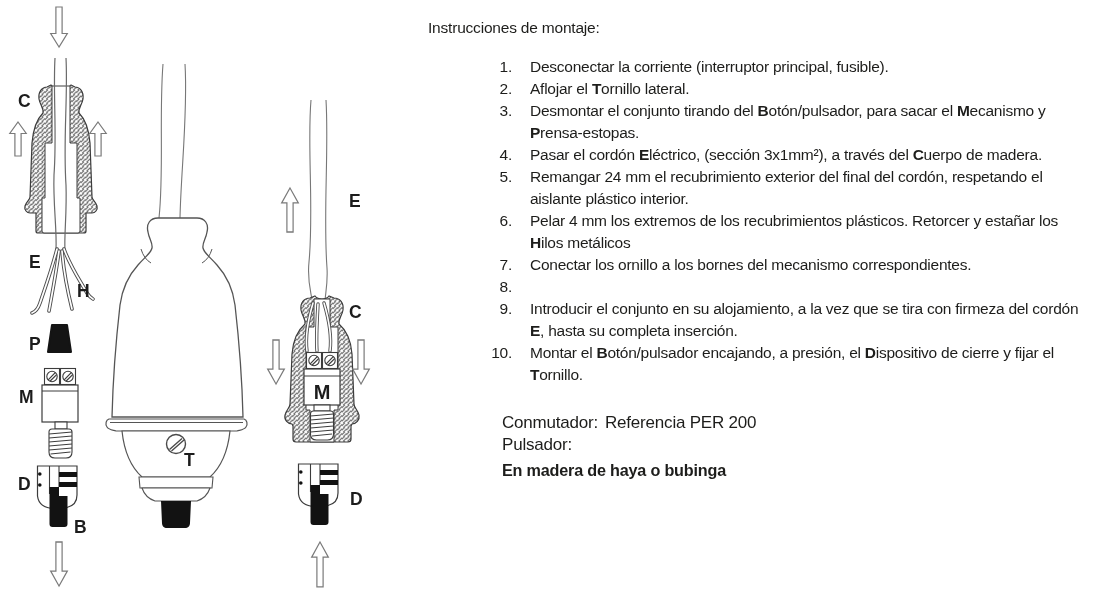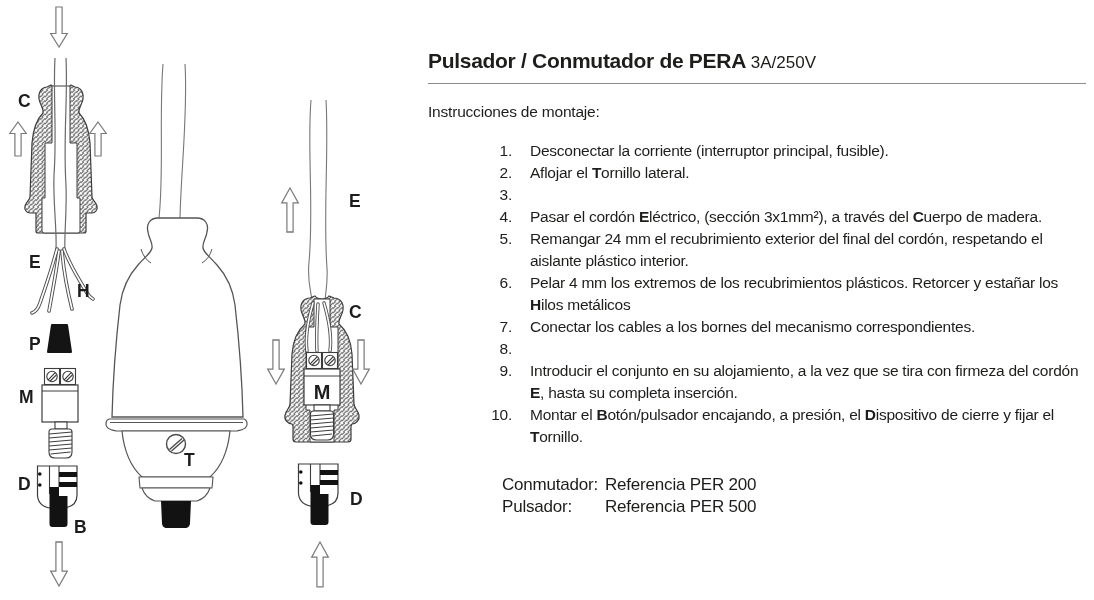--- a/index.html
+++ b/index.html
@@ -180,54 +180,51 @@
       <use href="#closure" transform="translate(298,463)"></use>
       <use href="#arr" transform="translate(320,542) scale(1,1.12)"></use>
 
       <text class="lbl" x="349" y="207">E</text>
       <text class="lbl" x="349" y="318">C</text>
       <text class="lbl" x="350" y="505">D</text>
     </g>
   </svg>
 
   <div class="content">
-    <div class="hdr">
-      <h1><span>Pulsador / Conmutador de PERA</span> <span class="rating">3A/250V</span></h1>
-      <div class="rule"></div>
-    </div>
 
     <p class="intro">Instrucciones de montaje:</p>
 
     <ol class="steps">
       <li>
           <span class="step-num">1.</span>
           <span class="step-text">Desconectar la corriente (interruptor principal, fusible).</span>
         </li>
       <li>
           <span class="step-num">2.</span>
           <span class="step-text">Aflojar el <b>T</b>ornillo lateral.</span>
         </li>
       <li>
           <span class="step-num">3.</span>
+          <span class="step-text">Desmontar el conjunto tirando del <b>B</b>otón/pulsador, para sacar el <b>M</b>ecanismo y <b>P</b>rensa-estopas.</span>
         </li>
       <li>
           <span class="step-num">4.</span>
           <span class="step-text">Pasar el cordón <b>E</b>léctrico, (sección 3x1mm²), a través del <b>C</b>uerpo de madera.</span>
         </li>
       <li>
           <span class="step-num">5.</span>
           <span class="step-text">Remangar 24 mm el recubrimiento exterior del final del cordón, respetando el aislante plástico interior.</span>
         </li>
       <li>
           <span class="step-num">6.</span>
           <span class="step-text">Pelar 4 mm los extremos de los recubrimientos plásticos. Retorcer y estañar los <b>H</b>ilos metálicos</span>
         </li>
       <li>
           <span class="step-num">7.</span>
-          <span class="step-text">Conectar los cables a los bornes del mecanismo correspondientes.</span>
+          <span class="step-text">Conectar los ornillo a los bornes del mecanismo correspondientes.</span>
         </li>
       <li>
           <span class="step-num">8.</span>
         </li>
       <li>
           <span class="step-num">9.</span>
           <span class="step-text">Introducir el conjunto en su alojamiento, a la vez que se tira con firmeza del cordón <b>E</b>, hasta su completa inserción.</span>
         </li>
       <li>
           <span class="step-num">10.</span>
@@ -235,18 +232,18 @@
         </li>
     </ol>
 
     <div class="refs">
       <div class="ref-row">
         <span class="ref-label">Conmutador:</span>
         <span class="ref-value">Referencia PER 200</span>
       </div>
       <div class="ref-row">
         <span class="ref-label">Pulsador:</span>
-        <span class="ref-value">Referencia PER 500</span>
       </div>
     </div>
 
+    <p class="wood-note">En madera de haya o bubinga</p>
   </div>
 </div>
 
 </body></html>

